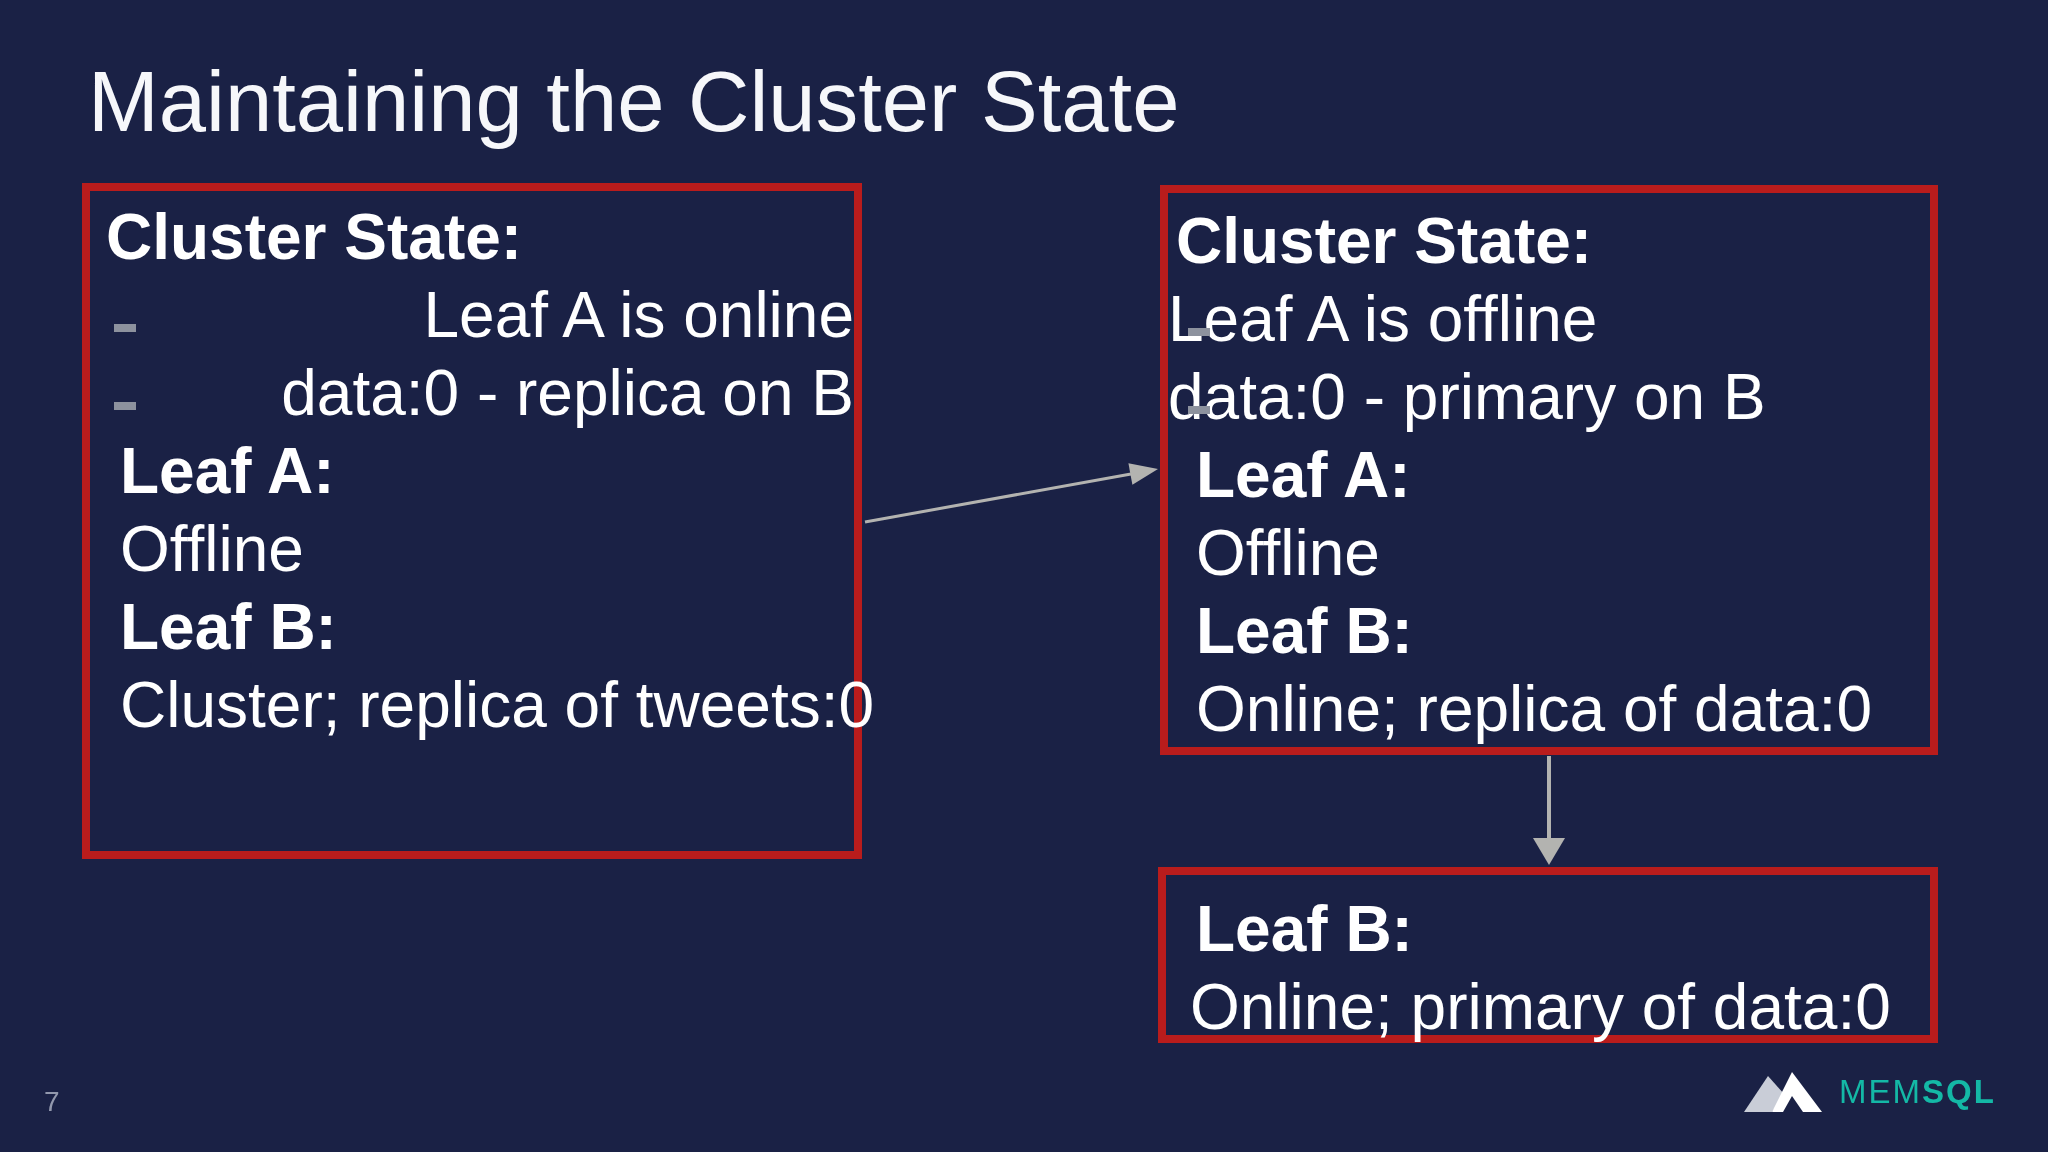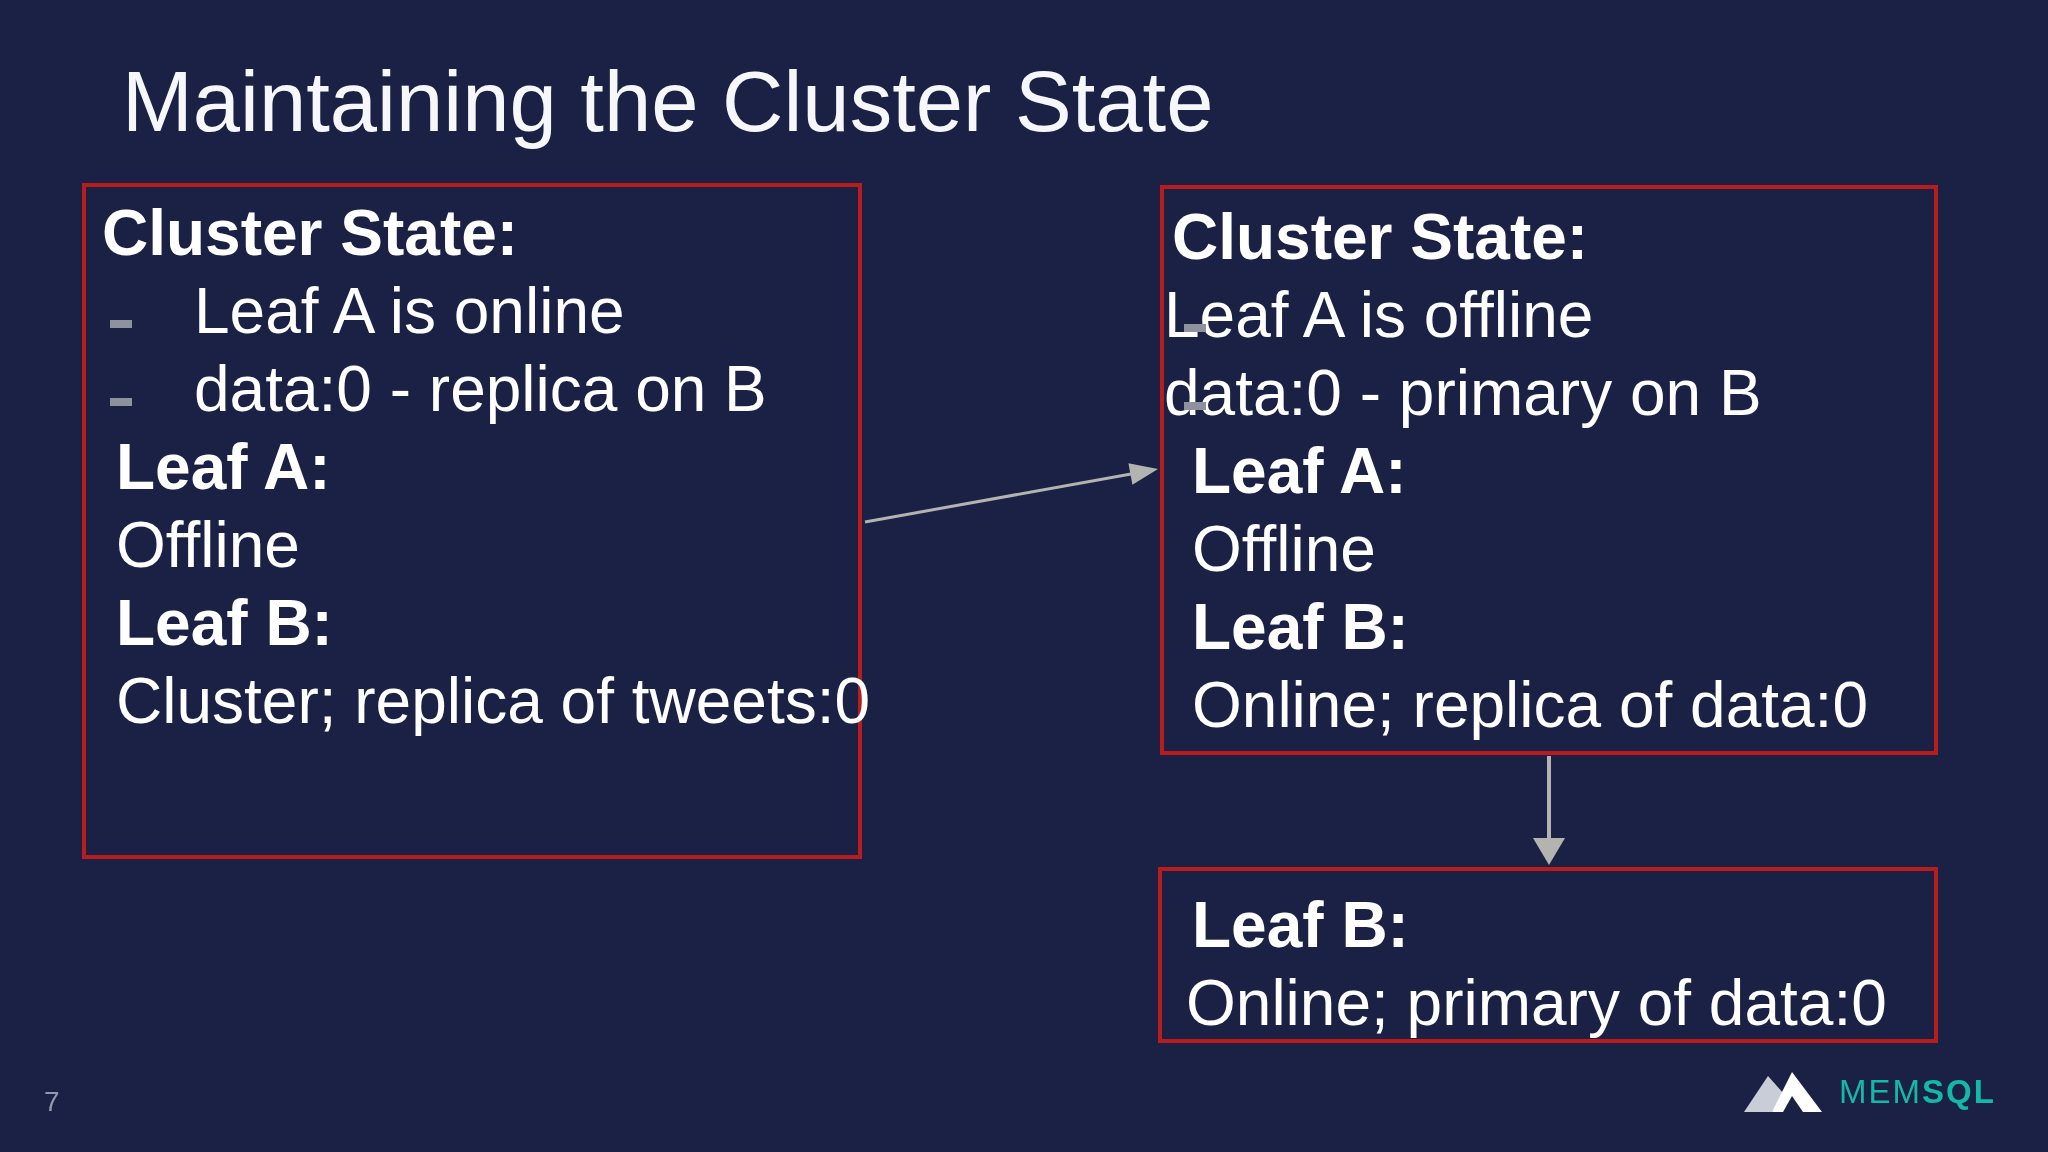--- a/index.html
+++ b/index.html
@@ -14,45 +14,44 @@
   }
   .title {
     position: absolute;
     left: 88px;
     top: 53px;
     font-size: 85px;
     font-weight: 400;
     line-height: 1.15;
     color: #f6f7fa;
     white-space: nowrap;
-    margin-left: 34px;
   }
   .box {
     position: absolute;
-    border: 4px solid #b91c1c;
+    border: 8px solid #b91c1c;
     box-sizing: border-box;
     font-size: 64px;
     line-height: 78px;
   }
   .box-left   { left: 82px;   top: 183px; width: 780px; height: 676px; padding-top: 7px;  }
   .box-right  { left: 1160px; top: 185px; width: 778px; height: 570px; padding-top: 9px;  }
   .box-bottom { left: 1158px; top: 867px; width: 780px; height: 176px; padding-top: 15px; }
   .line { white-space: nowrap; }
   .bold { font-weight: 700; }
   .bullet { position: relative; }
   .dash {
     position: absolute;
     top: 48px;
     width: 22px;
     height: 8px;
     background: #8d929e;
   }
   .box-left  .heading { padding-left: 16px; }
   .box-left  .plain   { padding-left: 30px; }
-  .box-left  .bullet  { padding-left: 108px; }
+  .box-left  .bullet  { padding-left: 84px; text-align: right; }
   .box-left  .dash    { left: 24px; }
   .box-right .heading { padding-left: 8px; }
   .box-right .plain   { padding-left: 28px; }
   .box-right .bullet  { }
   .box-right .dash    { left: 20px; }
   .box-bottom .heading { padding-left: 30px; }
   .box-bottom .plain   { padding-left: 24px; }
   .arrow-svg { position: absolute; overflow: visible; }
   .page-number {
     position: absolute;

